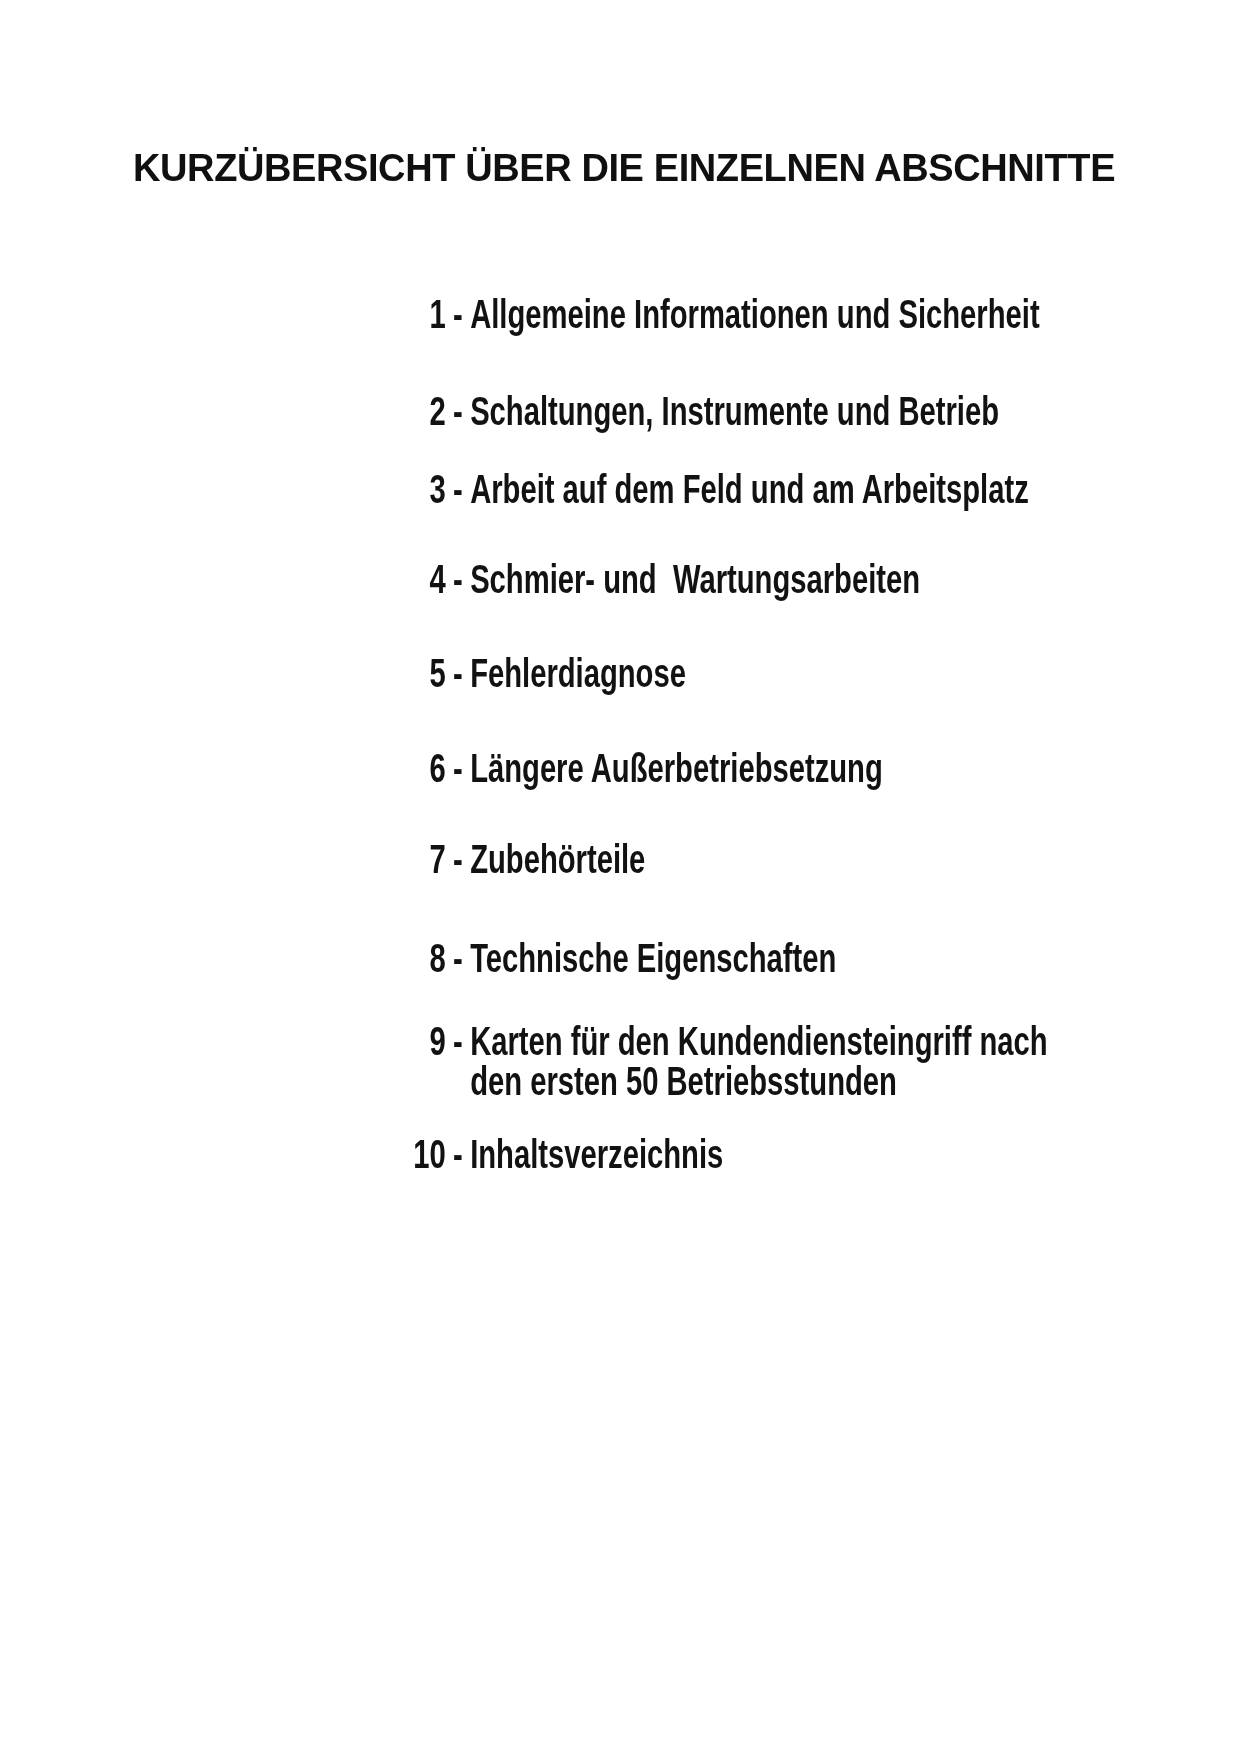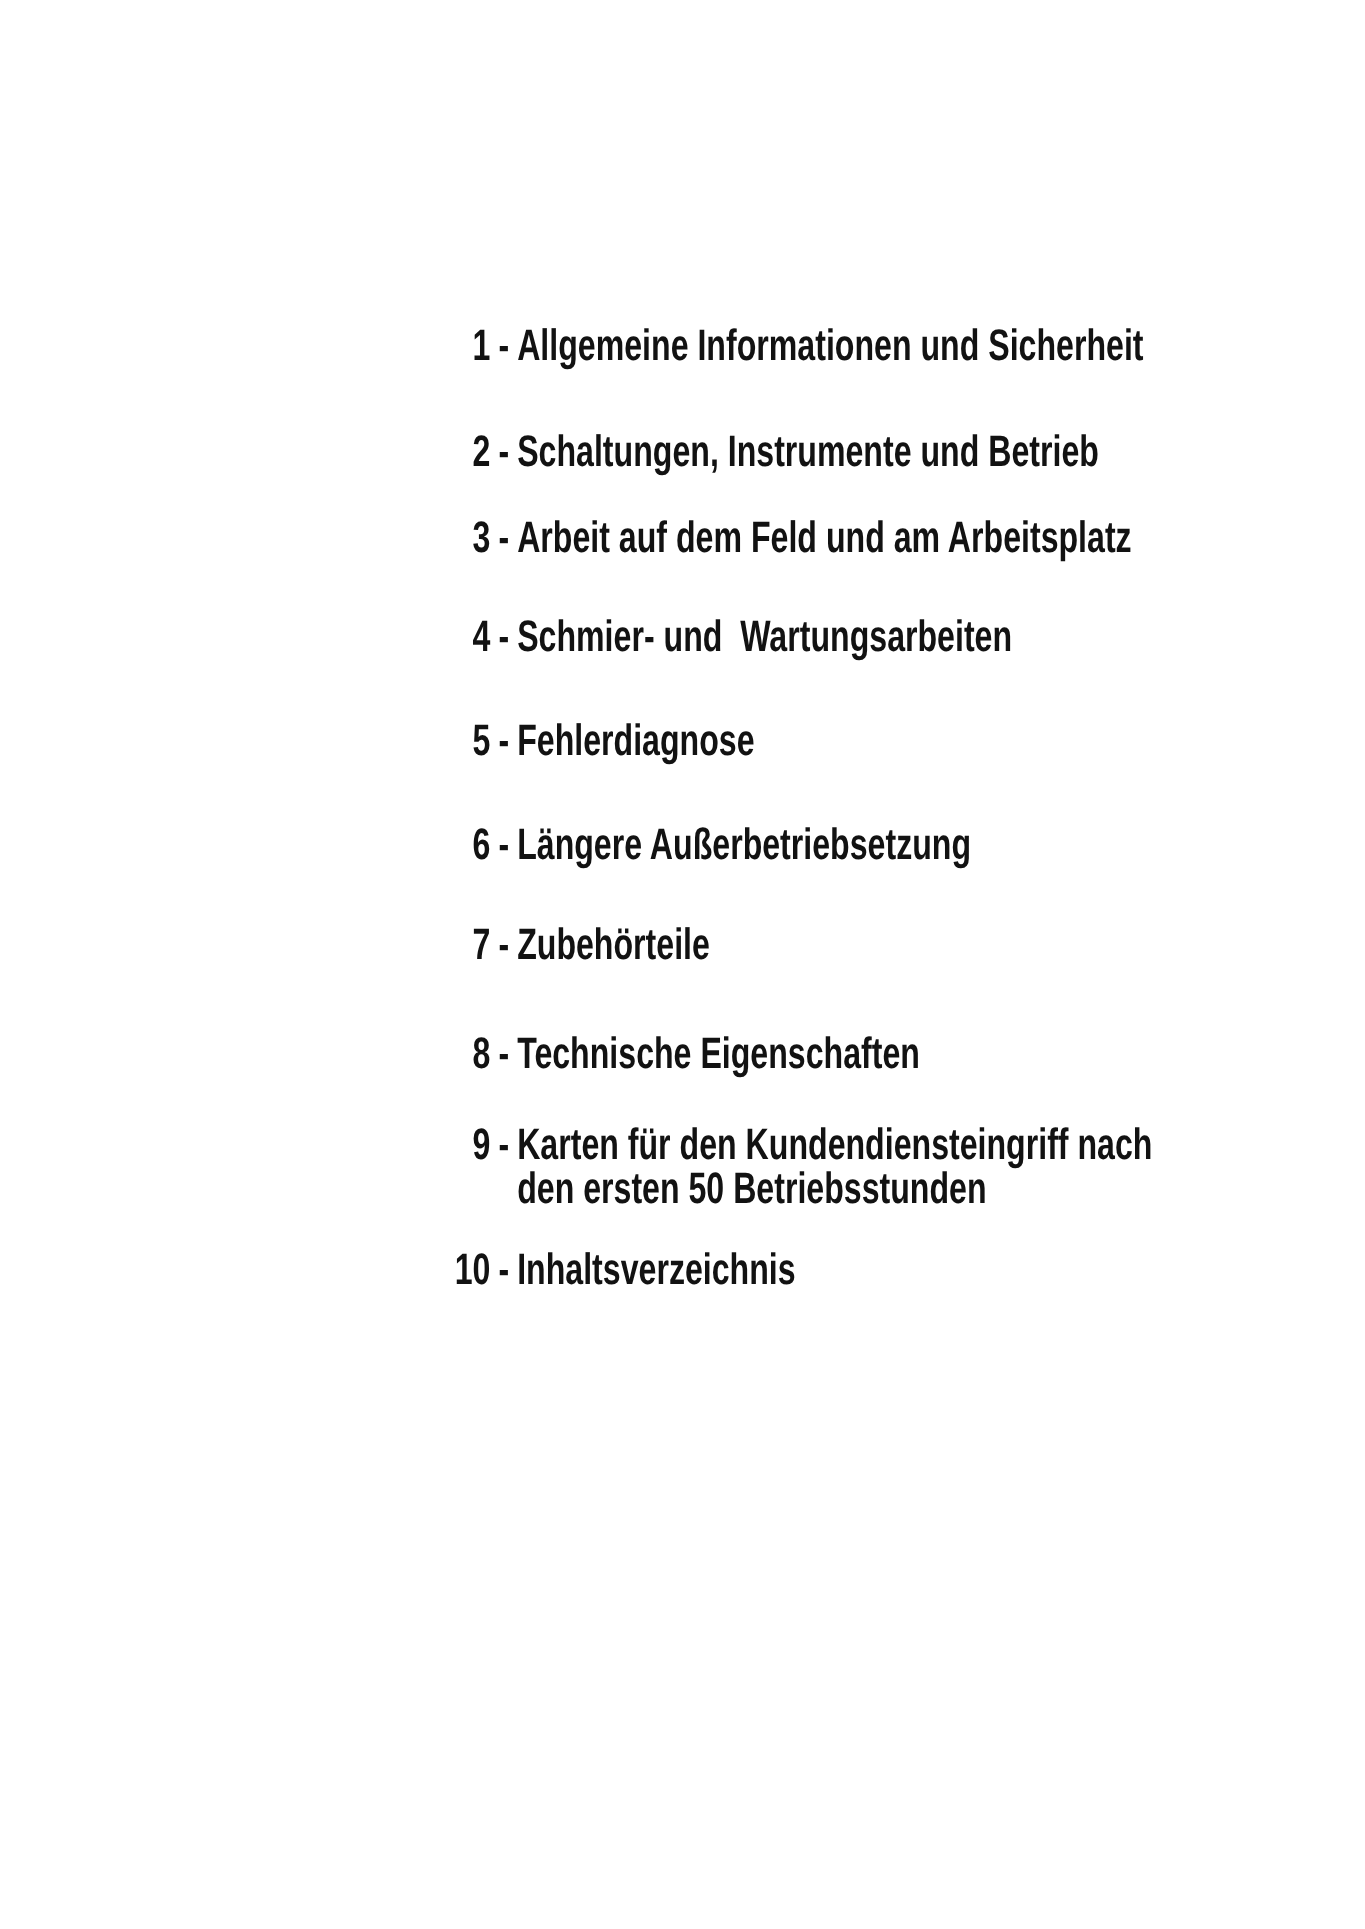--- a/index.html
+++ b/index.html
@@ -56,20 +56,21 @@
   }
   .toc-text {
     white-space: pre-wrap;
   }
 </style>
 </head>
 <body>
 
 <div class="page">
 
+  <div class="doc-title">KURZÜBERSICHT ÜBER DIE EINZELNEN ABSCHNITTE</div>
 
   <div class="toc">
 
     <div class="toc-row" style="top:294px">
       <span class="toc-num">1</span>
       <span class="toc-dash">-</span>
       <span class="toc-text">Allgemeine Informationen und Sicherheit</span>
     </div>
 
     <div class="toc-row" style="top:391px">

